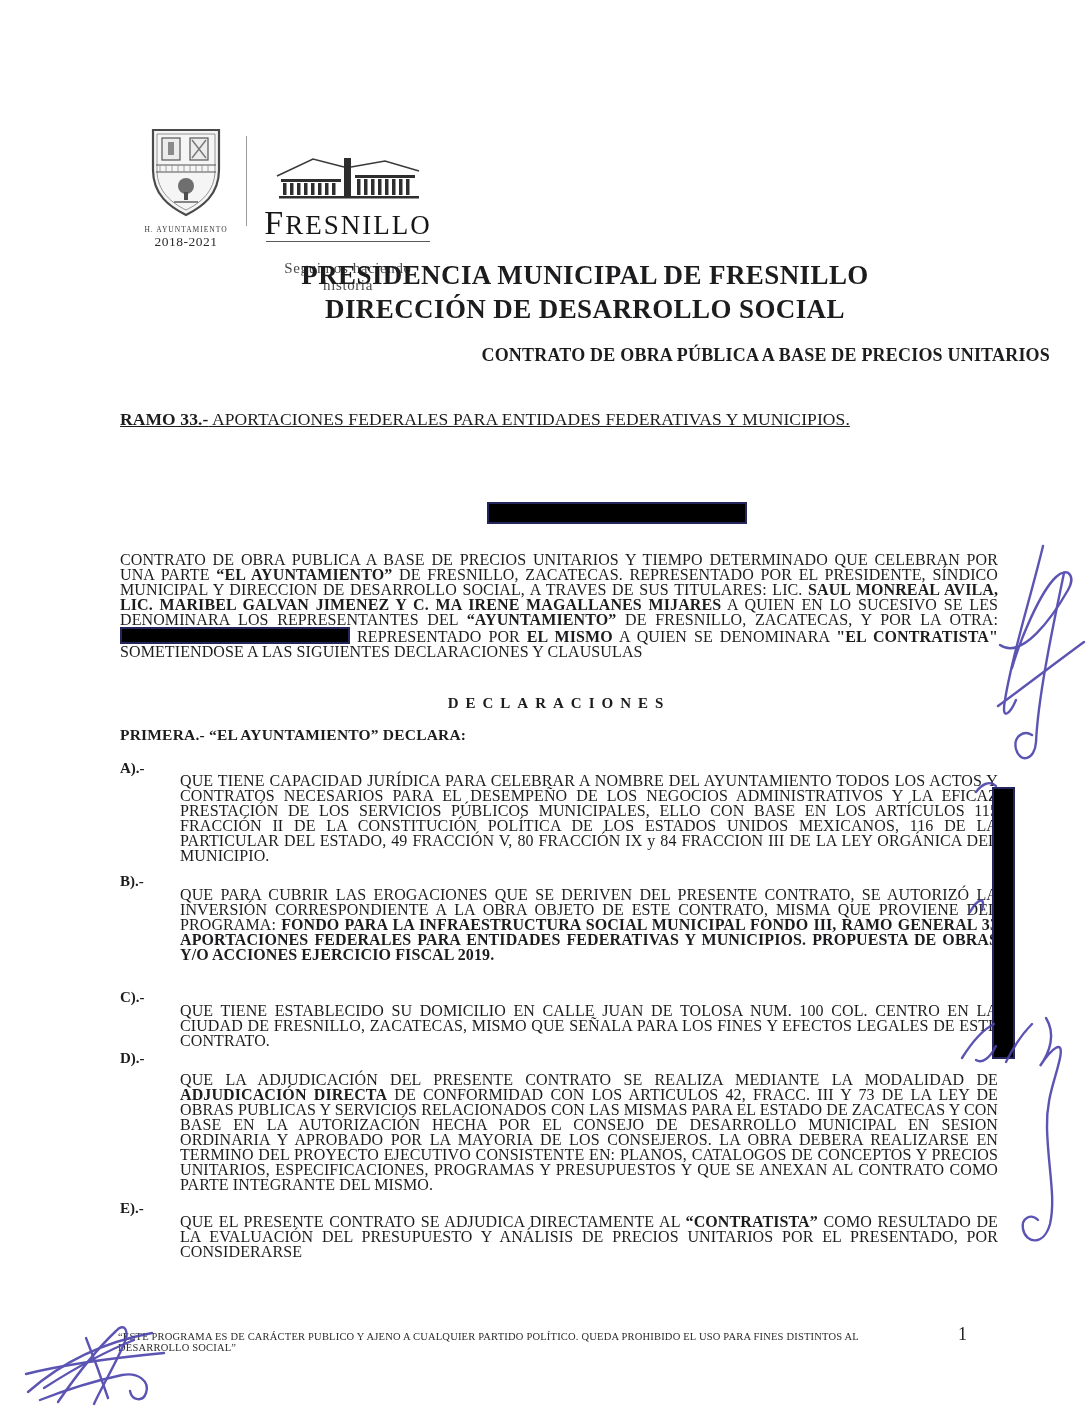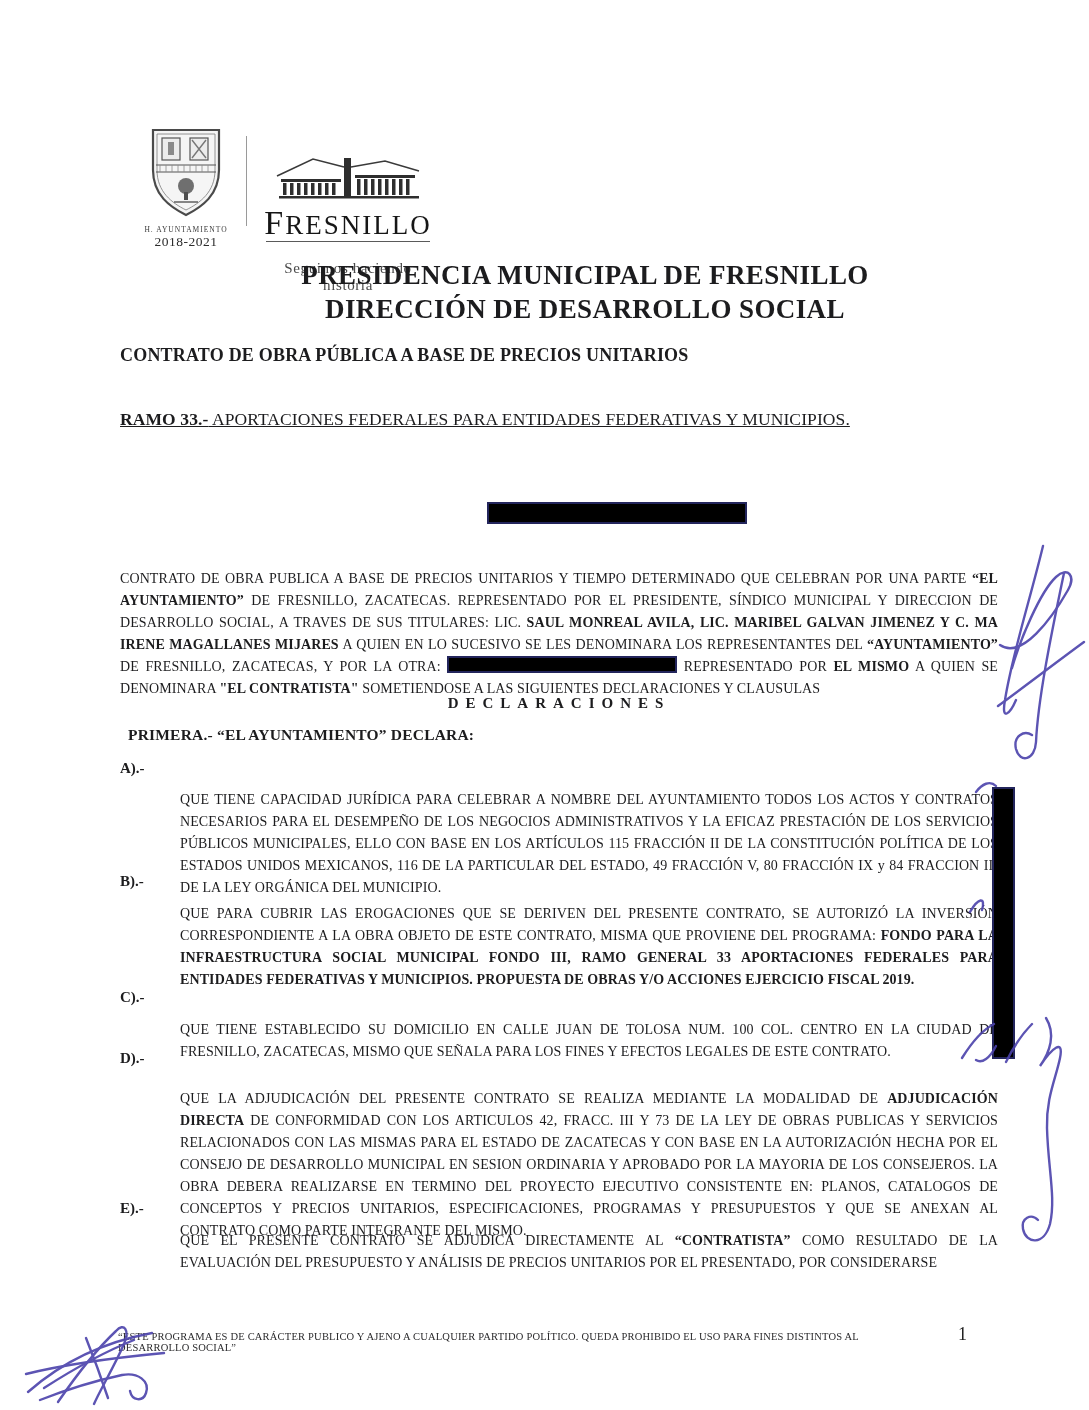--- a/index.html
+++ b/index.html
@@ -21,29 +21,29 @@
   .crest-caption1{font-size:7.5px;letter-spacing:1px;color:#3a3a3a;margin-top:2px;font-family:"Liberation Serif",serif;}
   .crest-caption2{font-size:13.5px;color:#2c2c2c;letter-spacing:0.5px;}
   .logo-divider{left:246px;top:136px;width:1px;height:90px;background:#9a9a9a;}
   .fres-wrap{left:258px;top:152px;width:180px;text-align:center;}
   .fres-word{font-size:27px;letter-spacing:2px;color:#161616;line-height:30px;font-family:"Liberation Serif",serif;}
   .fres-word::first-letter{font-size:34px;}
   .fres-tagline{font-size:15px;color:#4a4a4a;letter-spacing:0.6px;border-top:1px solid #5a5a5a;margin:1px 8px 0 8px;padding-top:18px;}
 
   
   .title-block{left:120px;top:258px;width:930px;font-weight:bold;font-size:27px;line-height:34px;letter-spacing:0.4px;text-align:center;}
-  .subtitle{left:120px;top:345px;width:930px;font-weight:bold;font-size:18px;text-align:left;letter-spacing:0.2px;}
+  .subtitle{left:120px;top:345px;width:930px;font-weight:bold;font-size:18px;text-align:right;letter-spacing:0.2px;}
   .ramo-block{left:120px;top:407px;width:892px;font-size:17.5px;line-height:24.5px;letter-spacing:0.1px;text-decoration:underline;}
   .cto-line{left:120px;top:481px;width:930px;text-align:center;font-size:17.5px;padding-left:55px;box-sizing:border-box;}
 
   
-  .body-par{font-size:14px;line-height:22px;letter-spacing:0.1px;margin-top:16px;}
+  .body-par{font-size:16px;line-height:15px;letter-spacing:0.1px;}
   .intro{left:120px;top:552px;width:878px;}
   .decl-heading{left:120px;top:695px;width:878px;text-align:center;font-weight:bold;font-size:15px;letter-spacing:7px;}
-  .primera{left:128px;top:726px;width:878px;font-weight:bold;font-size:15.5px;letter-spacing:0.2px;}
+  .primera{left:120px;top:726px;width:878px;font-weight:bold;font-size:15.5px;letter-spacing:0.2px;}
   .clause-label{font-weight:bold;font-size:15px;left:120px;}
   .clause-text{left:180px;width:818px;}
 
   .footer-disclaimer{left:118px;top:1331px;width:745px;font-size:10.5px;letter-spacing:0.2px;color:#2a2a2c;}
   .page-number{left:958px;top:1324px;font-size:18px;color:#222;}
 
   
   .redaction-block{background:#000;border:2px solid #23255c;}
   .cto-redaction{left:487px;top:502px;width:256px;height:18px;}
   .inline-redaction{display:inline-block;width:226px;height:13px;background:#000;border:2px solid #23255c;vertical-align:-2px;}

